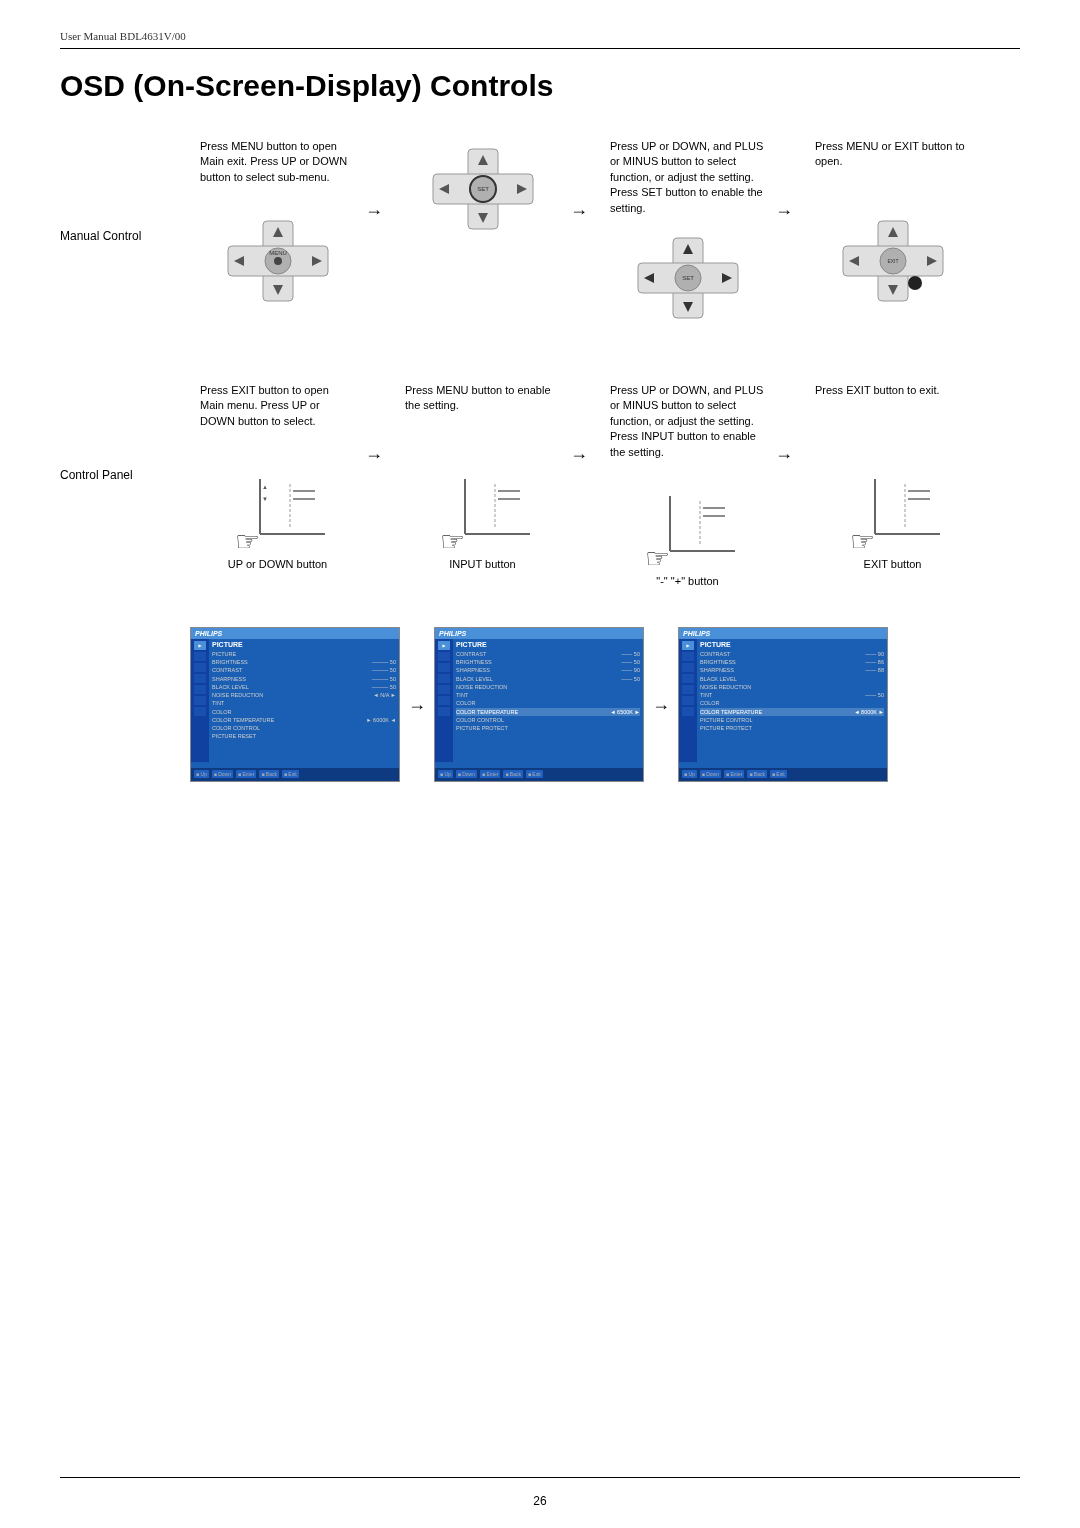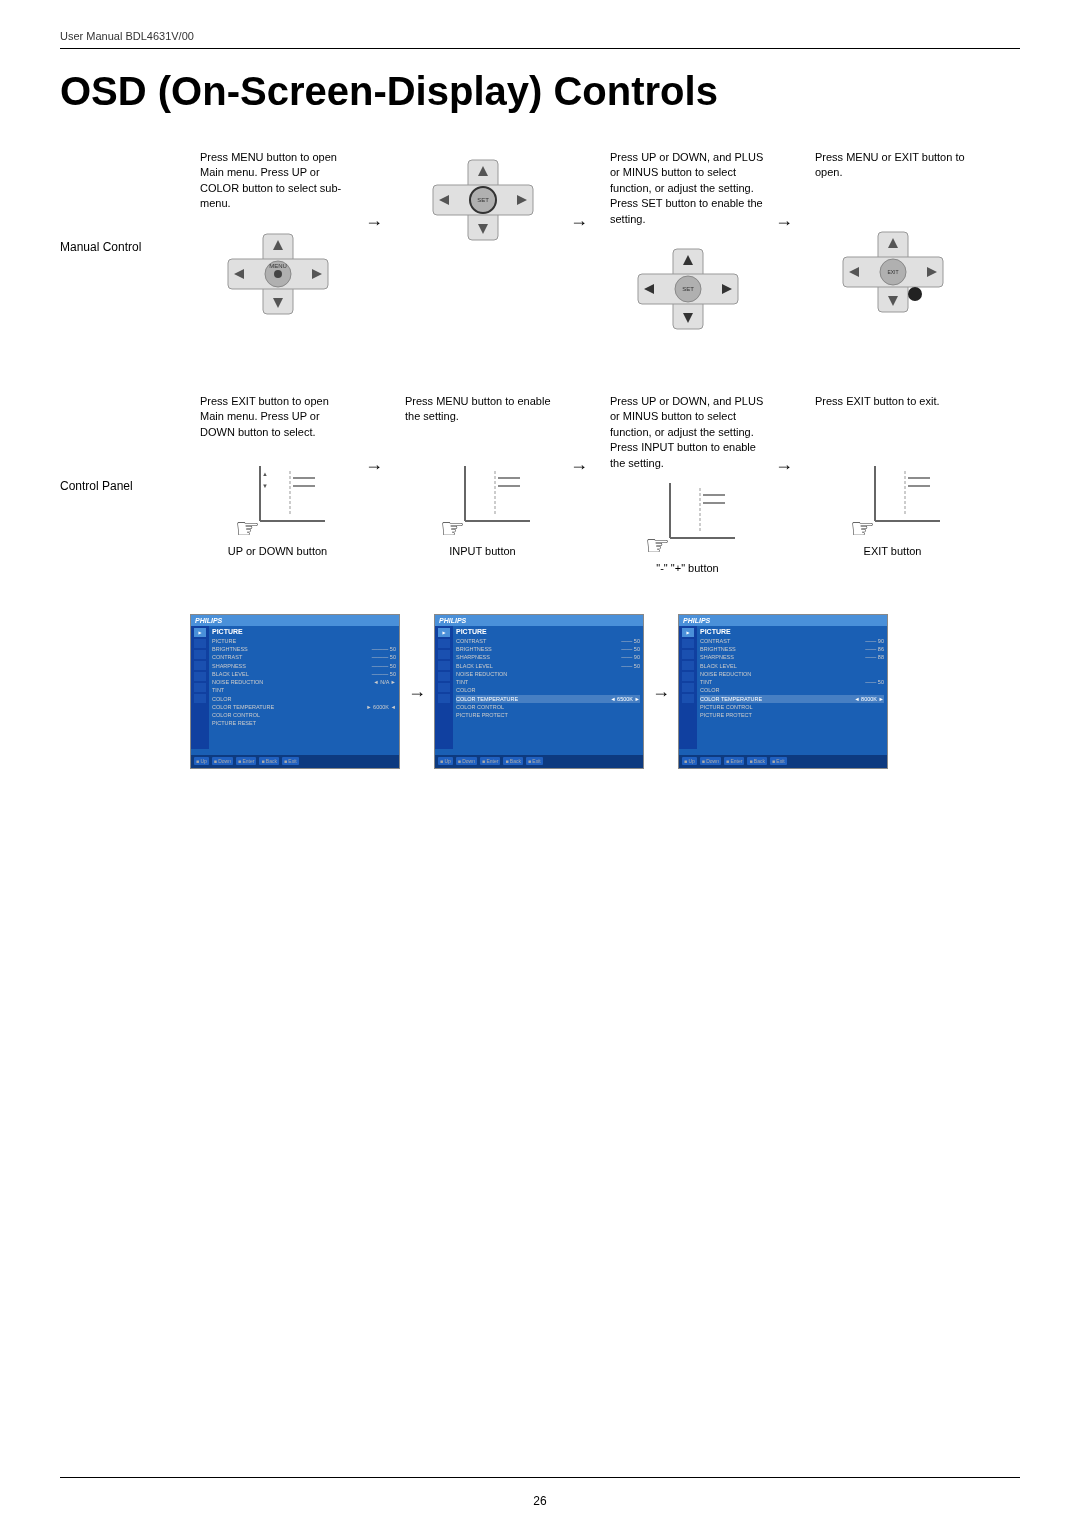--- a/index.html
+++ b/index.html
@@ -16,23 +16,24 @@
       min-height: 1528px;
       padding: 30px 60px 60px 60px;
       position: relative;
     }
     .header-bar {
       font-size: 11px;
       color: #333;
       border-bottom: 1px solid #000;
       padding-bottom: 6px;
       margin-bottom: 20px;
+      font-family: Liberation Serif, serif;
     }
     .page-title {
-      font-size: 40px;
+      font-size: 30px;
       font-weight: bold;
       margin-bottom: 36px;
     }
     
     .remote-section {
       position: relative;
       margin-bottom: 50px;
     }
     .remote-label {
       position: absolute;
@@ -85,20 +86,21 @@
       display: flex;
       align-items: flex-start;
       margin-left: 130px;
       gap: 0;
     }
     .panel-step {
       display: flex;
       flex-direction: column;
       align-items: center;
       width: 175px;
+      gap: 24px;
     }
     .panel-desc {
       font-size: 11px;
       line-height: 1.4;
       text-align: left;
       width: 155px;
       margin-bottom: 12px;
       min-height: 60px;
     }
     .panel-img-area {
@@ -175,21 +177,21 @@
     <span>User Manual BDL4631V/00</span>
   </div>
 
   <h1 class="page-title">OSD (On-Screen-Display) Controls</h1>
 
   <div class="remote-section" style="position:relative; margin-bottom:55px;">
     <div class="remote-label">Manual Control</div>
     <div class="steps-row">
 
       <div class="step-block">
-        <div class="step-desc">Press MENU button to open Main menu.   Press UP or COLOR button to select sub-menu.</div>
+        <div class="step-desc">Press MENU button to open Main exit.   Press UP or DOWN button to select sub-menu.</div>
         <svg class="remote-icon" viewBox="0 0 120 100">
 
           <rect x="45" y="10" width="30" height="80" rx="4" fill="#e0e0e0" stroke="#999" stroke-width="1"></rect>
           <rect x="10" y="35" width="100" height="30" rx="4" fill="#e0e0e0" stroke="#999" stroke-width="1"></rect>
           <circle cx="60" cy="50" r="13" fill="#b0b0b0" stroke="#888" stroke-width="1"></circle>
 
           <polygon points="60,16 55,26 65,26" fill="#555"></polygon>
 
           <polygon points="60,84 55,74 65,74" fill="#555"></polygon>
 

